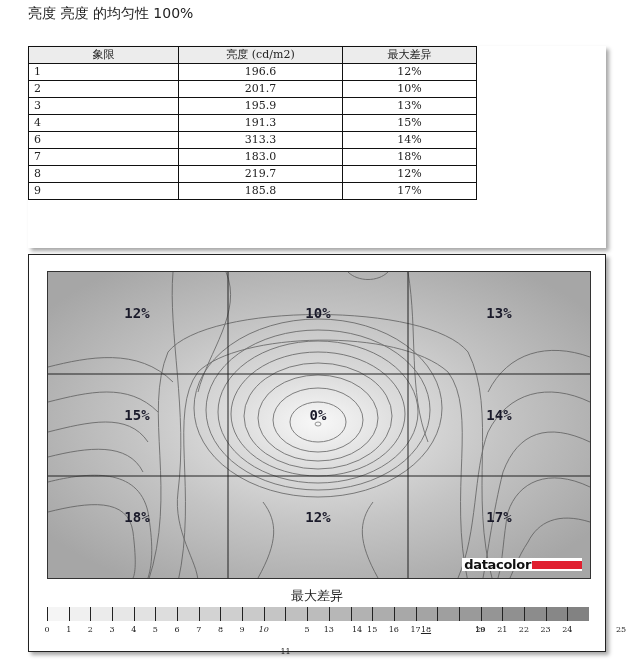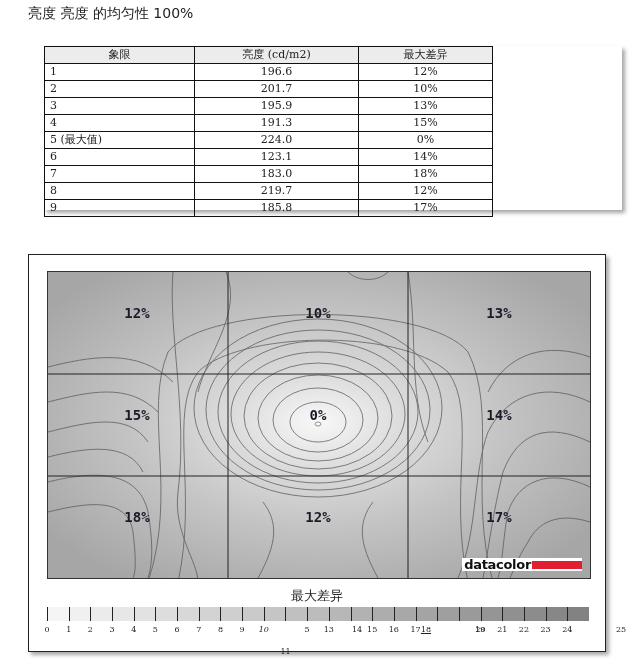--- a/index.html
+++ b/index.html
@@ -1,18 +1,18 @@
 <!DOCTYPE html>
 <html><head>
 <meta charset="utf-8">
 <style>
   html, body { margin:0; padding:0; background:#ffffff; }
   body { width:640px; height:669px; position:relative; overflow:hidden; font-family:"DejaVu Sans", sans-serif; color:#222; }
   .title { position:absolute; left:28px; top:5px; font-size:14px; color:#222; }
-  .table-card { position:absolute; left:28px; top:46px; width:578px; height:164px; background:#fff; box-shadow: 3px 3px 4px rgba(0,0,0,0.35); margin-left: 16px; }
+  .table-card { position:absolute; left:28px; top:46px; width:578px; height:202px; background:#fff; box-shadow: 3px 3px 4px rgba(0,0,0,0.35); }
   table.data { position:absolute; left:0; top:0; border-collapse:collapse; font-family:"DejaVu Serif", serif; font-size:11px; width:449px; }
   table.data th, table.data td { border:1px solid #111; height:16px; padding:0 5px; line-height:16px; }
   table.data th { background:#ececec; font-weight:normal; text-align:center; }
   table.data td.c { text-align:center; }
   table.data td.l { text-align:left; }
   .panel { position:absolute; left:28px; top:254px; width:576px; height:396px; border:1px solid #222; background:#fff; box-shadow: 3px 3px 4px rgba(0,0,0,0.35); }
   .plot { position:absolute; left:18px; top:16px; width:542px; height:306px; border:1px solid #333; overflow:hidden; }
   .plot svg { position:absolute; left:0; top:0; }
   .cell-label { position:absolute; font-family:"DejaVu Sans Mono", monospace; font-weight:bold; font-size:14px; color:#1a1a2a; transform:translate(-50%,-50%); }
   .logo { position:absolute; right:8px; bottom:7px; height:13px; display:flex; align-items:center; background:#fff; padding:0 0 0 2px; }
@@ -53,27 +53,22 @@
           <td class="l">3</td>
           <td class="c">195.9</td>
           <td class="c">13%</td>
         </tr>
         <tr>
           <td class="l">4</td>
           <td class="c">191.3</td>
           <td class="c">15%</td>
         </tr>
         <tr>
-          <td class="l">5 (最大值)</td>
-          <td class="c">224.0</td>
-          <td class="c">0%</td>
-        </tr>
-        <tr>
           <td class="l">6</td>
-          <td class="c">123.1</td>
+          <td class="c">313.3</td>
           <td class="c">14%</td>
         </tr>
         <tr>
           <td class="l">7</td>
           <td class="c">183.0</td>
           <td class="c">18%</td>
         </tr>
         <tr>
           <td class="l">8</td>
           <td class="c">219.7</td>

